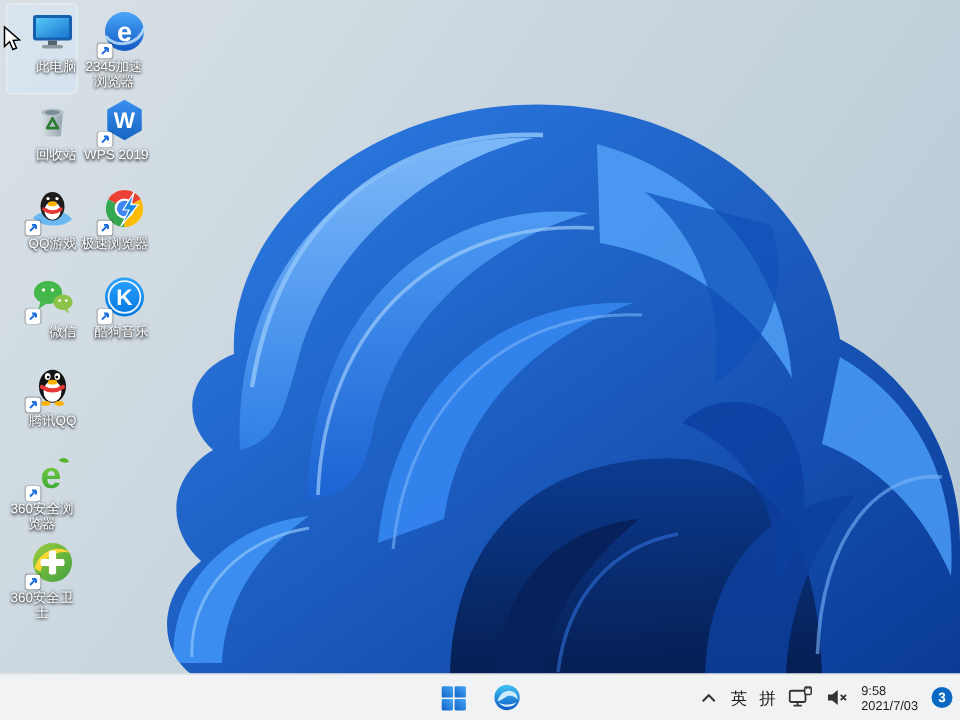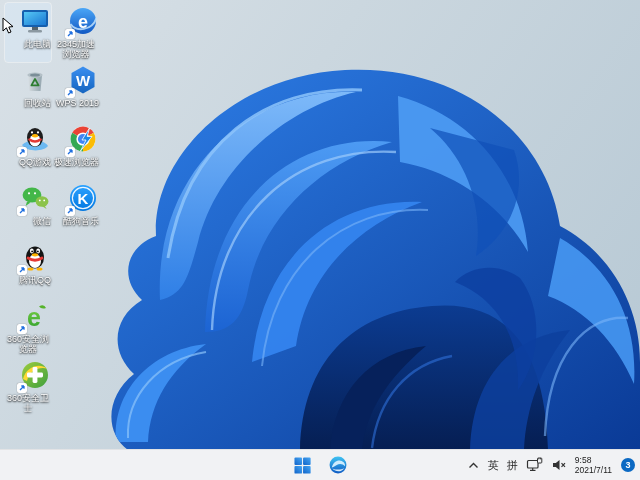--- a/index.html
+++ b/index.html
@@ -378,17 +378,17 @@
       <rect x="11.5" y="1" width="4.3" height="5" rx=".8" fill="#f1f2f4" stroke="#333" stroke-width="1"></rect>
       <line x1="12.8" y1="1" x2="12.8" y2="2.4" stroke="#333" stroke-width=".9"></line>
       <line x1="14.6" y1="1" x2="14.6" y2="2.4" stroke="#333" stroke-width=".9"></line>
     </svg>
     <svg width="16" height="16" viewBox="0 0 16 16">
       <path d="M2,6 L4.8,6 L8.5,3 L8.5,13 L4.8,10 L2,10 Z" fill="#333"></path>
       <path d="M10.5,6.2 L14,9.8 M14,6.2 L10.5,9.8" stroke="#333" stroke-width="1.2"></path>
     </svg>
     <div class="clock">
       <div>9:58</div>
-      <div>2021/7/11</div>
+      <div>2021/7/03</div>
     </div>
     <div class="nbadge">3</div>
   </div>
 </div>
 
 </body></html>

